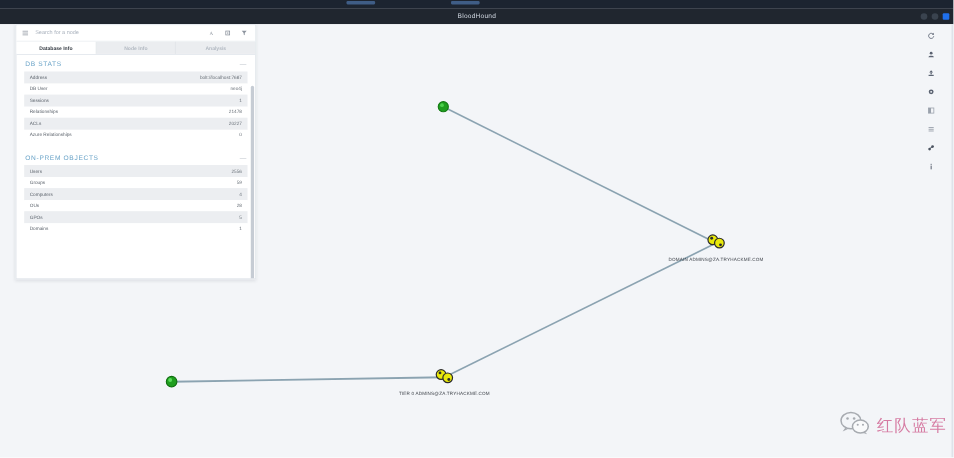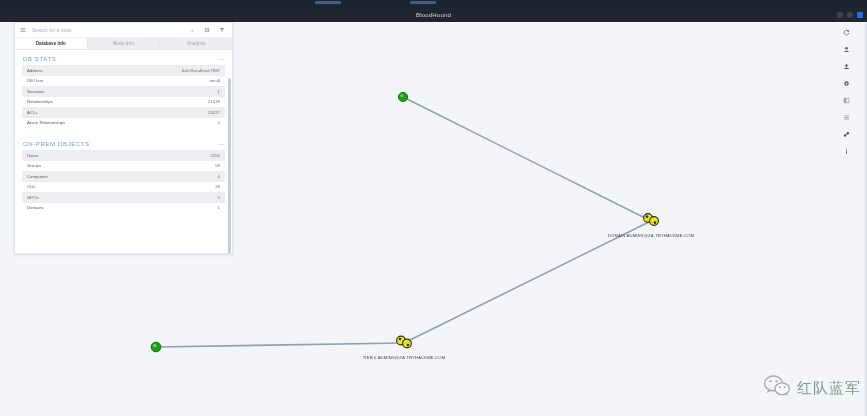--- a/index.html
+++ b/index.html
@@ -220,21 +220,21 @@
   .watermark {
     position: absolute;
     right: 6px; bottom: 14px;
     display: flex;
     align-items: center;
     gap: 5px;
     opacity: .55;
   }
   .watermark .wm-text {
     font-size: 15px;
-    color: #14532d;
+    color: #be185d;
     letter-spacing: 1px;
     font-family: Liberation Mono, monospace;
   }
 
   .right-edge {
     position: absolute;
     right: 0; top: 22px;
     width: 2px; height: 394px;
     background: #dfe3e9;
   }

